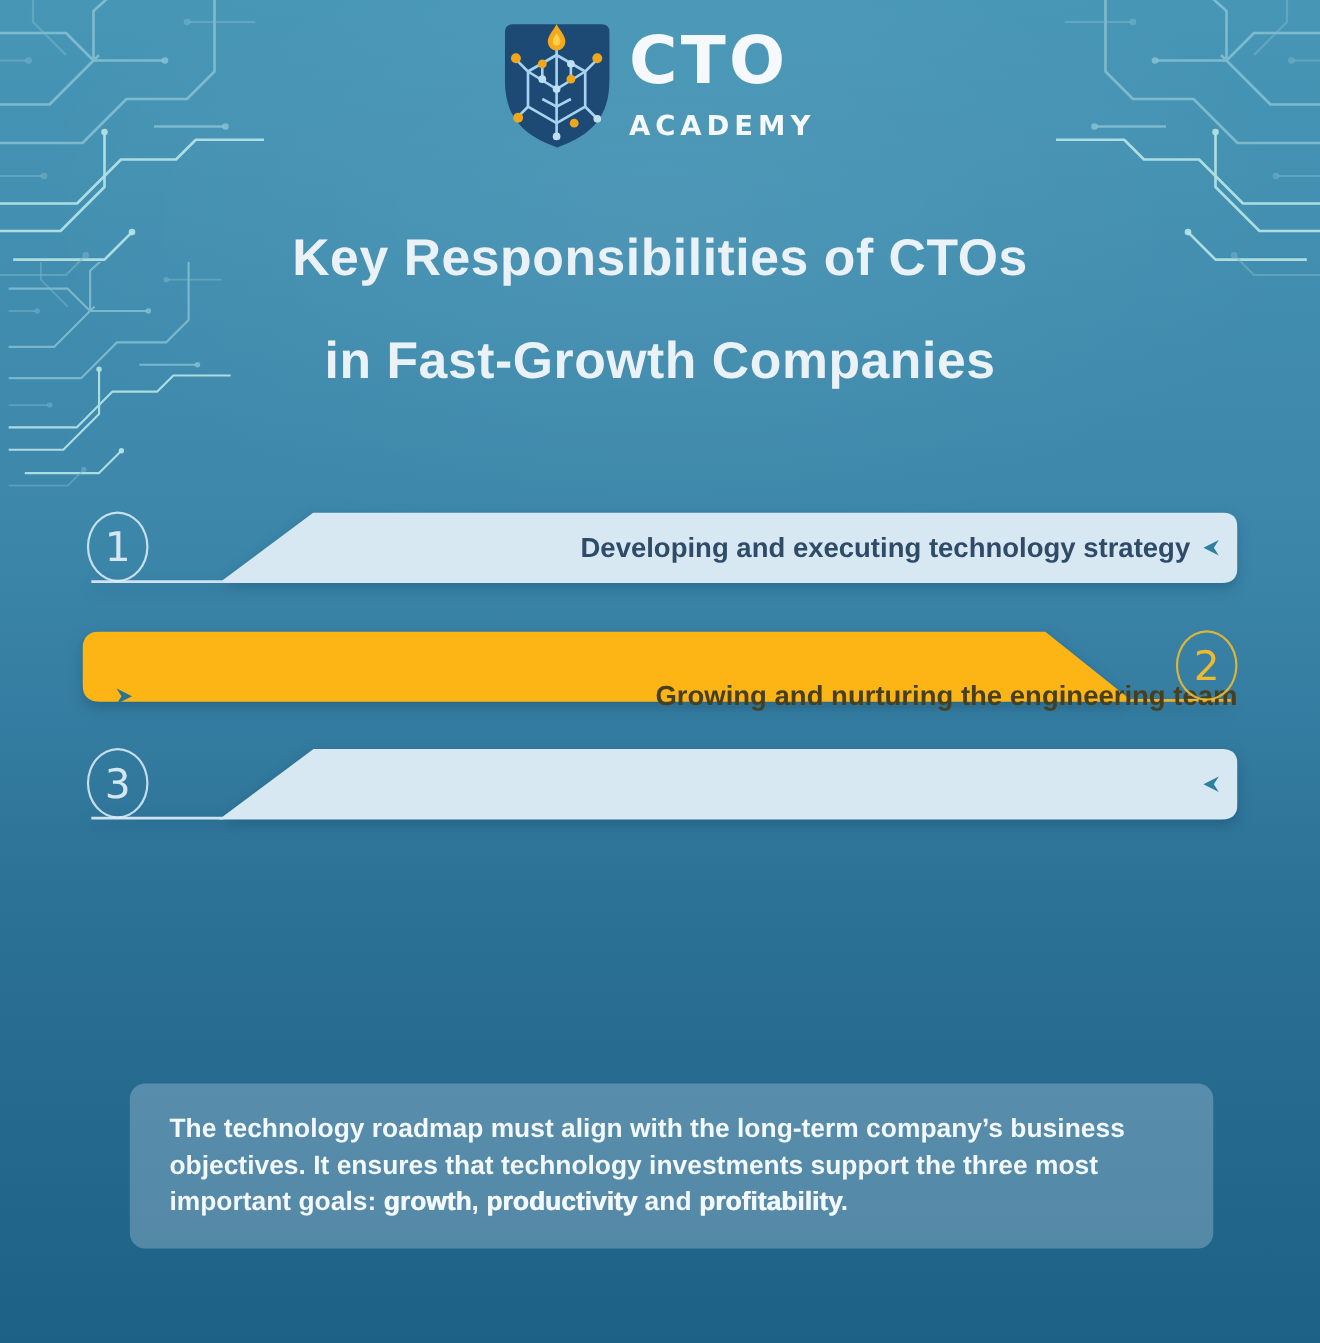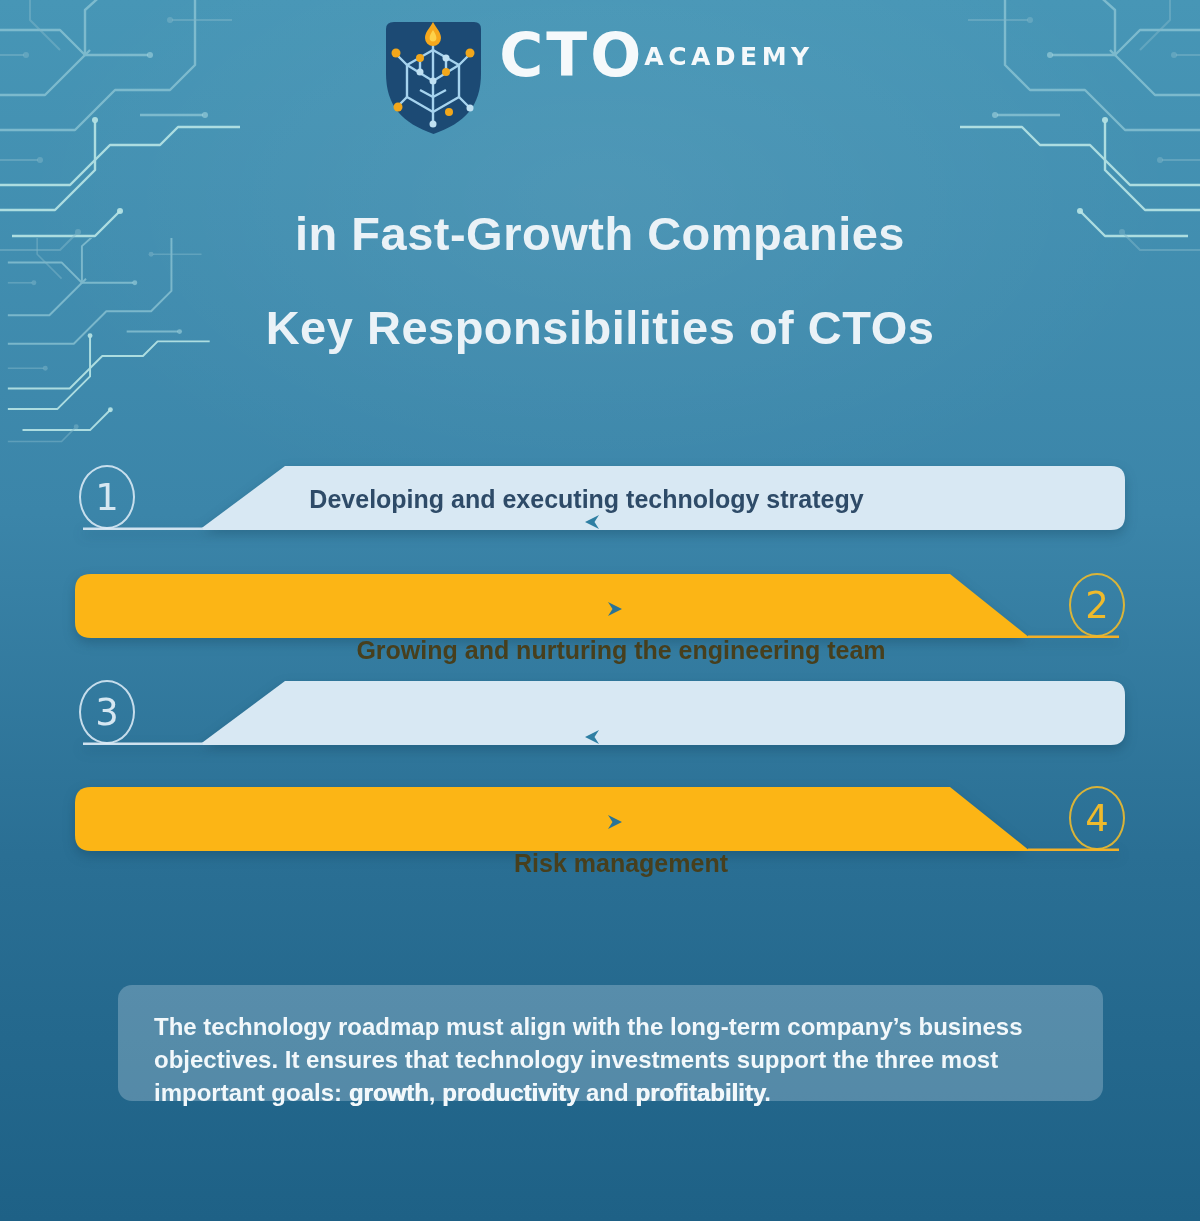--- a/index.html
+++ b/index.html
@@ -10,44 +10,44 @@
       radial-gradient(ellipse 900px 500px at 50% 16%, rgba(255,255,255,0.06), rgba(255,255,255,0) 65%),
       linear-gradient(180deg,#4796b6 0%, #3b85a9 42%, #2a6f94 70%, #1e6186 100%);
   }
   
   .circuit{position:absolute;pointer-events:none;}
   .circuit.tl{left:0;top:0;}
   .circuit.tr{right:0;top:0;transform:scaleX(-1);}
   .circuit.ml{left:0;top:238px;transform:scale(0.92);transform-origin:left top;}
   
   .logo{position:absolute;top:20px;left:0;width:100%;display:flex;justify-content:center;align-items:flex-start;gap:17px;}
-  .brand{display:flex;flex-direction:row;padding-top:6px;}
+  .brand{display:flex;flex-direction:column;padding-top:6px;}
   .brand-top{font-family:"DejaVu Sans",sans-serif;font-weight:bold;font-size:60px;line-height:58px;color:#f5f9fb;letter-spacing:3px;}
   .brand-bottom{font-family:"DejaVu Sans",sans-serif;font-weight:bold;font-size:25px;line-height:30px;color:#f5f9fb;letter-spacing:4.5px;margin-top:16px;}
   
   .title{position:absolute;top:208px;left:0;width:100%;text-align:center;color:#eaf2f7;}
   .title .line{font-size:47px;font-weight:bold;line-height:52px;letter-spacing:0.5px;}
   .title .line + .line{margin-top:42px;}
   
   .banner-row{position:absolute;left:75px;width:1050px;height:66px;}
   .banner-row .shape{position:absolute;left:0;top:0;filter:drop-shadow(0 5px 6px rgba(8,45,70,0.28));}
-  .banner-label{position:absolute;left:0;top:0;width:1050px;height:64px;display:flex;align-items:center;font-size:25px;font-weight:700;flex-direction:column;}
+  .banner-label{position:absolute;left:0;top:0;width:1050px;height:64px;display:flex;align-items:center;font-size:25px;font-weight:700;}
   .banner-label.right{justify-content:flex-end;padding-right:16px;box-sizing:border-box;color:#2e4b68;}
   .banner-label.left{justify-content:space-between;padding-left:30px;box-sizing:border-box;color:#473f1d;margin-top:27px;}
   .banner-label .txt{white-space:nowrap;}
   .banner-label.right .txt{margin-right:11px;}
   .banner-label.left .txt{margin-left:12px;}
   .row-1{top:466px;} .row-2{top:574px;} .row-3{top:681px;} .row-4{top:787px;}
   
   .step-circle{position:absolute;width:52px;height:60px;border-radius:50%;display:flex;align-items:center;justify-content:center;
     font-family:"DejaVu Sans",sans-serif;font-weight:400;font-size:37px;line-height:1;background:transparent;}
   .step-circle.light{left:4px;top:-1px;border:2px solid rgba(224,239,249,0.85);color:#d6e7f2;}
   .step-circle.gold{left:994px;top:-1px;border:2px solid rgba(237,186,44,0.9);color:#efba2c;}
   
-  .note-box{position:absolute;left:118px;top:985px;width:985px;height:116px;box-sizing:border-box;
+  .note-box{position:absolute;left:118px;top:985px;width:985px;height:150px;box-sizing:border-box;
     background:rgba(233,245,252,0.26);border-radius:14px;padding:25px 36px;}
   .note{font-size:24px;font-weight:700;line-height:33px;color:#f2f8fb;}
   .note b{font-weight:bold;text-shadow:0.6px 0 0 currentColor;}
 </style>
 </head>
 <body>
 
 <div class="page">
 
   <svg width="0" height="0" style="position:absolute" aria-hidden="true">
@@ -130,22 +130,22 @@
         <path d="M47,10 C45,13.5 43.6,15.4 43.6,18 A3.4,3.4 0 0 0 50.4,18 C50.4,15.4 49,13.5 47,10 Z" fill="#fdd24a"></path>
       </g>
     </svg>
     <div class="brand">
       <span class="brand-top">CTO</span>
       <span class="brand-bottom">ACADEMY</span>
     </div>
   </div>
 
   <div class="title">
+    <div class="line">Key Responsibilities of CTOs</div>
     <div class="line">in Fast-Growth Companies</div>
-    <div class="line">Key Responsibilities of CTOs</div>
   </div>
 
   <div class="banner-row row-1">
     <svg class="shape" width="1050" height="68" viewBox="0 0 1050 68">
       <path d="M210,0 H1036 Q1050,0 1050,14 V50 Q1050,64 1036,64 H124 Z" fill="#d8e8f3"></path>
       <path d="M8,62.8 H128" stroke="#cfe2ef" stroke-width="2.5" fill="none"></path>
     </svg>
     <div class="banner-label right">
       <span class="txt">Developing and executing technology strategy</span>
       <svg width="16" height="16" viewBox="0 0 16 16">
@@ -175,31 +175,18 @@
       <path d="M8,62.8 H128" stroke="#cfe2ef" stroke-width="2.5" fill="none"></path>
     </svg>
     <div class="banner-label right">
       <svg width="16" height="16" viewBox="0 0 16 16">
           <polygon points="15,1 1,8 15,15 10.5,8" fill="#2f7fa3"></polygon>
         </svg>
     </div>
     <div class="step-circle light">3</div>
   </div>
 
-  <div class="banner-row row-4">
-    <svg class="shape" width="1050" height="68" viewBox="0 0 1050 68">
-      <path d="M16,0 H875 L955,64 H16 Q0,64 0,48 V16 Q0,0 16,0 Z" fill="#fcb515"></path>
-      <path d="M953,62.8 H1044" stroke="#f3b027" stroke-width="2.5" fill="none"></path>
-    </svg>
-    <div class="banner-label left">
-      <svg width="16" height="16" viewBox="0 0 16 16">
-          <polygon points="1,1 15,8 1,15 5.5,8" fill="#2a7396"></polygon>
-        </svg>
-      <span class="txt">Risk management</span>
-    </div>
-    <div class="step-circle gold">4</div>
-  </div>
 
   <div class="note-box">
     <p class="note" style="margin:0"><span>The technology roadmap must align with the long-term company’s business objectives. It ensures that technology investments support the three most important goals: </span><b>growth</b><span>, </span><b>productivity</b><span> and </span><b>profitability</b><span>.</span></p>
   </div>
 
 </div>
 
 </body></html>

